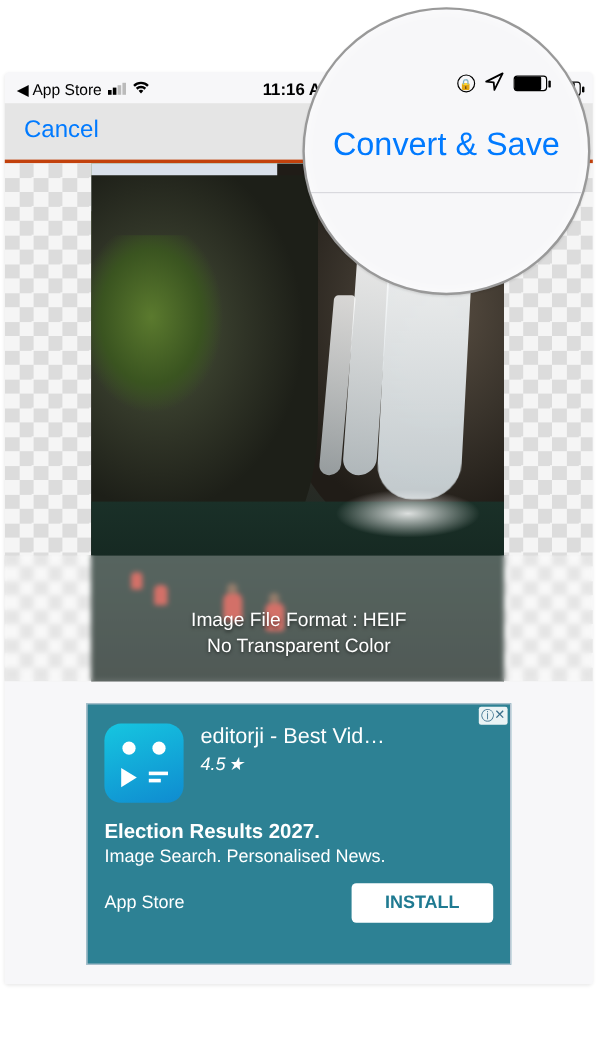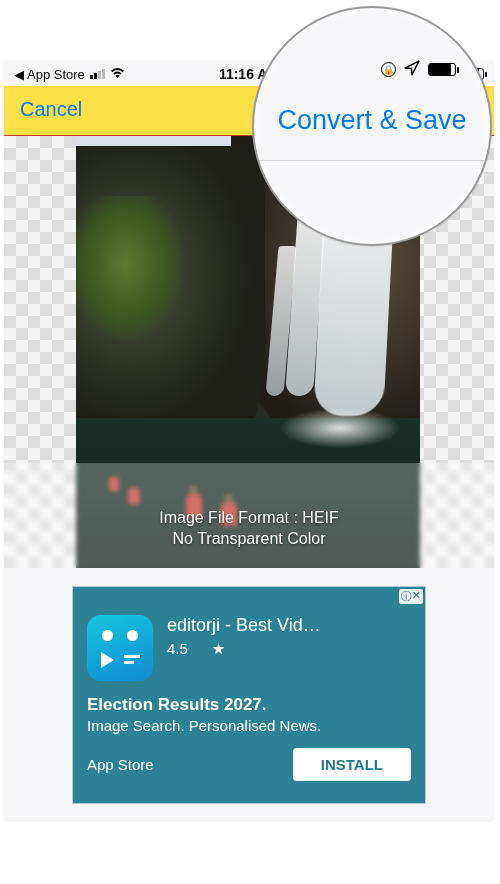--- a/index.html
+++ b/index.html
@@ -50,22 +50,22 @@
     width: 26px; height: 12px; border: 1.5px solid #000; border-radius: 3px;
     position: relative; display: inline-block;
   }
   .battery::after { content:""; position:absolute; right:-4px; top:3px; width:2px; height:5px; background:#000; border-radius:1px;}
   .battery i { display:block; width: 85%; height: 100%; background:#000; border-radius:1px;}
   .nav-bar {
     display: flex;
     justify-content: space-between;
     align-items: center;
     padding: 10px 16px 12px;
-    border-bottom: 1px solid #c2410c;
-    background: #fde047;
+    border-bottom: 3px solid #c2410c;
+    background: #e5e5e5;
     height: 50px;
   }
   .nav-btn {
     color: #007aff;
     font-size: 20px;
     background: none;
     border: none;
     cursor: pointer;
   }
   .nav-btn.primary { font-weight: 400; }
@@ -148,41 +148,41 @@
   .ad-close {
     position: absolute;
     top: 2px; right: 2px;
     display: flex; gap: 0;
     font-size: 11px;
     color: #3a6f8b;
     background: rgba(255,255,255,0.9);
     padding: 0 2px;
     border-radius: 2px;
   }
-  .ad-top { display: flex; padding: 28px 14px 6px; gap: 14px; }
+  .ad-top { display: flex; padding: 16px 14px 6px; gap: 14px; }
   .ad-icon {
     width: 66px; height: 66px;
     border-radius: 14px;
     background: linear-gradient(160deg, #16c6e0, #0f8bd0);
     display: grid;
     grid-template-columns: 1fr 1fr;
     grid-template-rows: 1fr 1fr;
     gap: 7px;
     padding: 12px;
     align-items: center;
     justify-items: center;
   }
   .ad-icon .dot { width: 11px; height: 11px; border-radius: 50%; background: #fff; }
   .ad-icon .tri { width: 0; height: 0; border-left: 13px solid #fff; border-top: 8px solid transparent; border-bottom: 8px solid transparent; }
   .ad-icon .lines { position:relative; width:16px; height:14px;}
   .ad-icon .lines::before, .ad-icon .lines::after { content:""; position:absolute; left:0; width:16px; height:3px; background:#fff;}
   .ad-icon .lines::before{ top:2px;} .ad-icon .lines::after{ top:8px; width:10px;}
   .ad-info { color: #fff; flex:1; min-width:0; }
   .ad-title { font-size: 18px; font-weight: 400; white-space: nowrap; overflow: hidden; text-overflow: ellipsis; }
-  .rating-row { display:flex; align-items:flex-start; gap:24px; margin-top:4px; font-size:15px;}
+  .rating-row { display:flex; align-items:flex-end; gap:2px; margin-top:4px; font-size:15px;font-style:italic;}
   .star { color:#fff; font-size:15px;}
   .free { margin-top:3px; font-size:14px; font-weight:700;}
   .ad-mid { padding: 8px 14px 0; color:#fff; }
   .headline { font-size:17px; font-weight:700; }
   .subline { font-size:15px; margin-top:2px; }
   .ad-bottom { display:flex; align-items:center; justify-content:space-between; padding: 14px 14px 0;}
   .store-label { color:#fff; font-size:15px; }
   .install-btn {
     background:#fff;
     color:#1f7a91;

